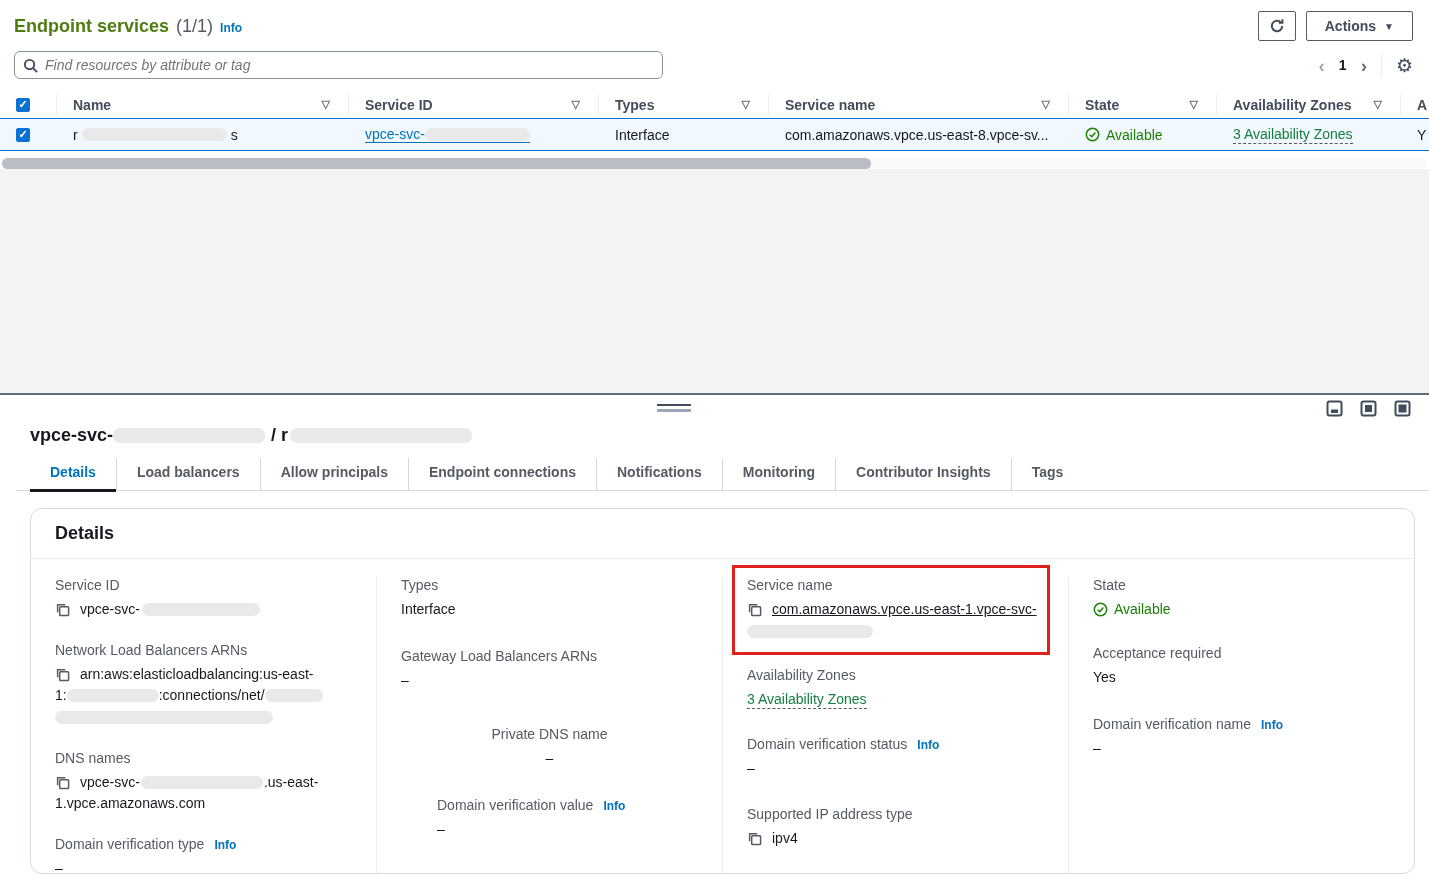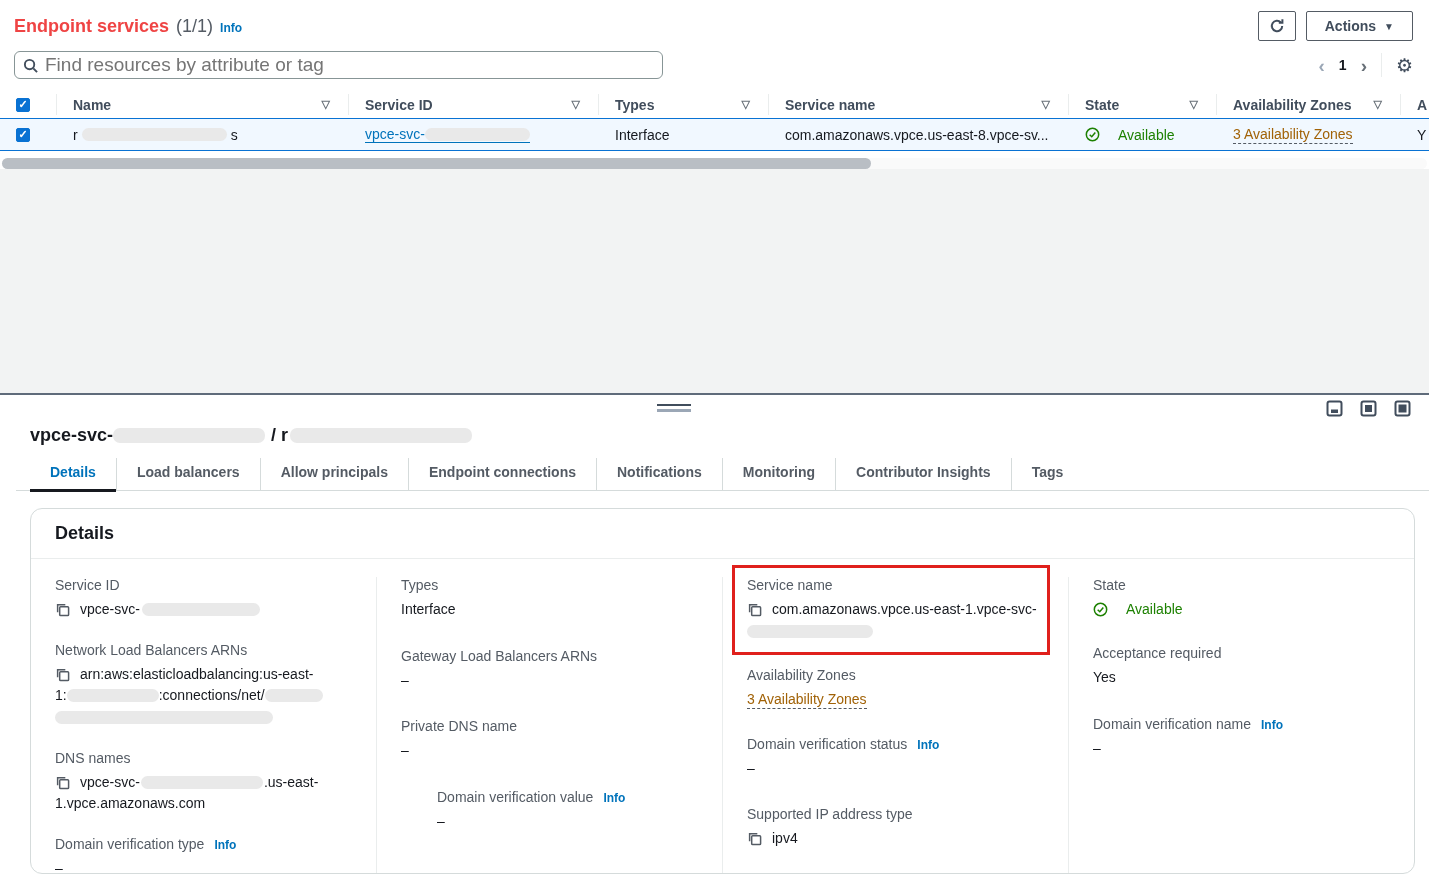--- a/index.html
+++ b/index.html
@@ -6,35 +6,35 @@
   html,body { width:1429px; height:886px; overflow:hidden; }
   body {
     font-family:"Liberation Sans", sans-serif;
     font-size:14px; color:#16191f; background:#fff;
     display:flex; flex-direction:column;
   }
   
   .top-section { background:#fff; padding-top:10px; flex:none; }
   .header-row { display:flex; align-items:center; justify-content:space-between; padding:0 16px 0 14px; height:32px; }
   .title-group { display:flex; align-items:baseline; gap:7px; }
-  .page-title { font-size:18px; font-weight:700; color:#ef4444; }
+  .page-title { font-size:18px; font-weight:700; color:#4d7c0f; }
   .page-count { font-size:18px; font-weight:400; color:#545b64; }
   .info-link { font-size:12px; font-weight:700; color:#0073bb; cursor:pointer; }
   .actions-group { display:flex; gap:10px; }
   .btn { height:30px; display:inline-flex; align-items:center; justify-content:center;
          border:1px solid #545b64; border-radius:2px; background:#fff; font-weight:700;
          font-size:14px; color:#414d5c; padding:0 18px; cursor:pointer; }
   .btn.icon-btn { width:38px; padding:0; }
   .btn .caret { font-size:10px; margin-left:8px; color:#414d5c; }
   .btn-primary { background:#ec7211; border-color:#ec7211; color:#16191f; padding:0 20px; }
   .toolbar-row { display:flex; align-items:center; justify-content:space-between; padding:0 16px 0 14px; margin-top:9px; }
   .search-box { width:649px; height:28px; border:1px solid #879596; border-radius:6px;
                 display:flex; align-items:center; padding:0 8px; background:#fff; }
   .search-box svg { flex:none; margin-right:7px; }
-  .search-box input { border:none; outline:none; width:100%; font-size:19px; 
+  .search-box input { border:none; outline:none; width:100%; font-size:14px; font-style:italic;
                       color:#687078; font-family:"Liberation Sans", sans-serif; background:transparent; }
   .pagination { display:flex; align-items:center; gap:14px; }
   .page-chevron { font-size:19px; color:#9ba7b6; cursor:pointer; line-height:1; font-weight:700; }
   .page-chevron.next { color:#687078; }
   .page-num { font-weight:700; color:#16191f; }
   .pg-divider { width:1px; height:24px; background:#eaeded; }
   .gear { font-size:19px; color:#414d5c; cursor:pointer; line-height:1; }
   
   .table { margin-top:12px; }
   .t-row { display:flex; align-items:stretch; }
@@ -49,22 +49,22 @@
   .cell.c-sname { width:300px; }
   .cell.c-state { width:148px; }
   .cell.c-az { width:184px; }
   .cell.c-more { flex:1; padding-right:0; }
   .t-head .cell:not(.c-check)::before { content:""; position:absolute; left:0; top:3px; bottom:3px; width:1px; background:#eaeded; }
   .sort { margin-left:auto; font-size:11px; color:#687078; cursor:pointer; padding-left:8px; }
   .checkbox { width:14px; height:14px; background:#0972d3; border:1px solid #0972d3; border-radius:2px;
               color:#fff; font-size:11px; font-weight:700; display:flex; align-items:center; justify-content:center; cursor:pointer; }
   .redact { display:inline-block; height:13px; border-radius:7px; background:#e9e9e9; vertical-align:-2px; }
   .link { color:#0073bb; text-decoration:none; cursor:pointer; border-bottom:1px solid #0073bb; display:inline-flex; align-items:center; }
-  .az-link { color:#a16207; border-bottom:1px dashed #545b64; cursor:pointer; padding-bottom:1px; }
-  .state-ok { color:#1d8102; display:inline-flex; align-items:center; gap:18px; }
+  .az-link { color:#15803d; border-bottom:1px dashed #545b64; cursor:pointer; padding-bottom:1px; }
+  .state-ok { color:#1d8102; display:inline-flex; align-items:center; gap:6px; }
   .hscroll { margin:7px 2px 0 2px; height:11px; background:#fafafa; border-radius:6px; position:relative; }
   .hscroll .thumb { position:absolute; left:0; top:0; height:11px; width:61%; background:#b9bec4; border-radius:6px; cursor:pointer; }
   
   .gap { flex:1; background:#f2f3f3; }
   
   .split-panel { flex:none; height:493px; background:#fff; border-top:2px solid #5f6b7a; position:relative;padding-left:16px; }
   .handle-row { height:26px; position:relative; }
   .drag-handle { position:absolute; left:641px; top:9px; width:34px; cursor:row-resize; }
   .drag-handle .l1 { height:2px; background:#414d5c; margin-bottom:3px; }
   .drag-handle .l2 { height:3px; background:#9ba7b6; }
@@ -309,36 +309,36 @@
 
       <div class="col">
         <div class="field">
           <div class="field-label">Types</div>
           <div class="field-value">Interface</div>
         </div>
         <div class="field" style="margin-top:27px;">
           <div class="field-label">Gateway Load Balancers ARNs</div>
           <div class="field-value">–</div>
         </div>
-        <div class="field" style="margin-top:27px;">
+        <div class="field" style="margin-top:35px;text-align:center;">
           <div class="field-label">Private DNS name</div>
           <div class="field-value">–</div>
         </div>
         <div class="field" style="margin-top:27px;margin-left:36px;">
           <div class="field-label"><span>Domain verification value</span><span class="info-suffix">Info</span></div>
           <div class="field-value">–</div>
         </div>
       </div>
 
       <div class="col">
         <div class="highlight-box">
           <div class="field" style="margin-bottom:0;">
             <div class="field-label">Service name</div>
             <div class="field-value">
-              <div style="white-space:nowrap;"><span class="copy-icon">
+              <div style="white-space:nowrap;text-decoration:underline;"><span class="copy-icon">
                     <svg width="15" height="15" viewBox="0 0 16 16">
                       <rect x="5" y="5" width="9.5" height="9.5" rx="1" fill="none" stroke="#545b64" stroke-width="1.6"></rect>
                       <path d="M11 2.8H2.8V11" fill="none" stroke="#545b64" stroke-width="1.6"></path>
                     </svg>
                   </span><span>com.amazonaws.vpce.us-east-1.vpce-svc-</span></div>
               <div><span class="redact" style="width:126px;"></span></div>
             </div>
           </div>
         </div>
         <div class="field">

